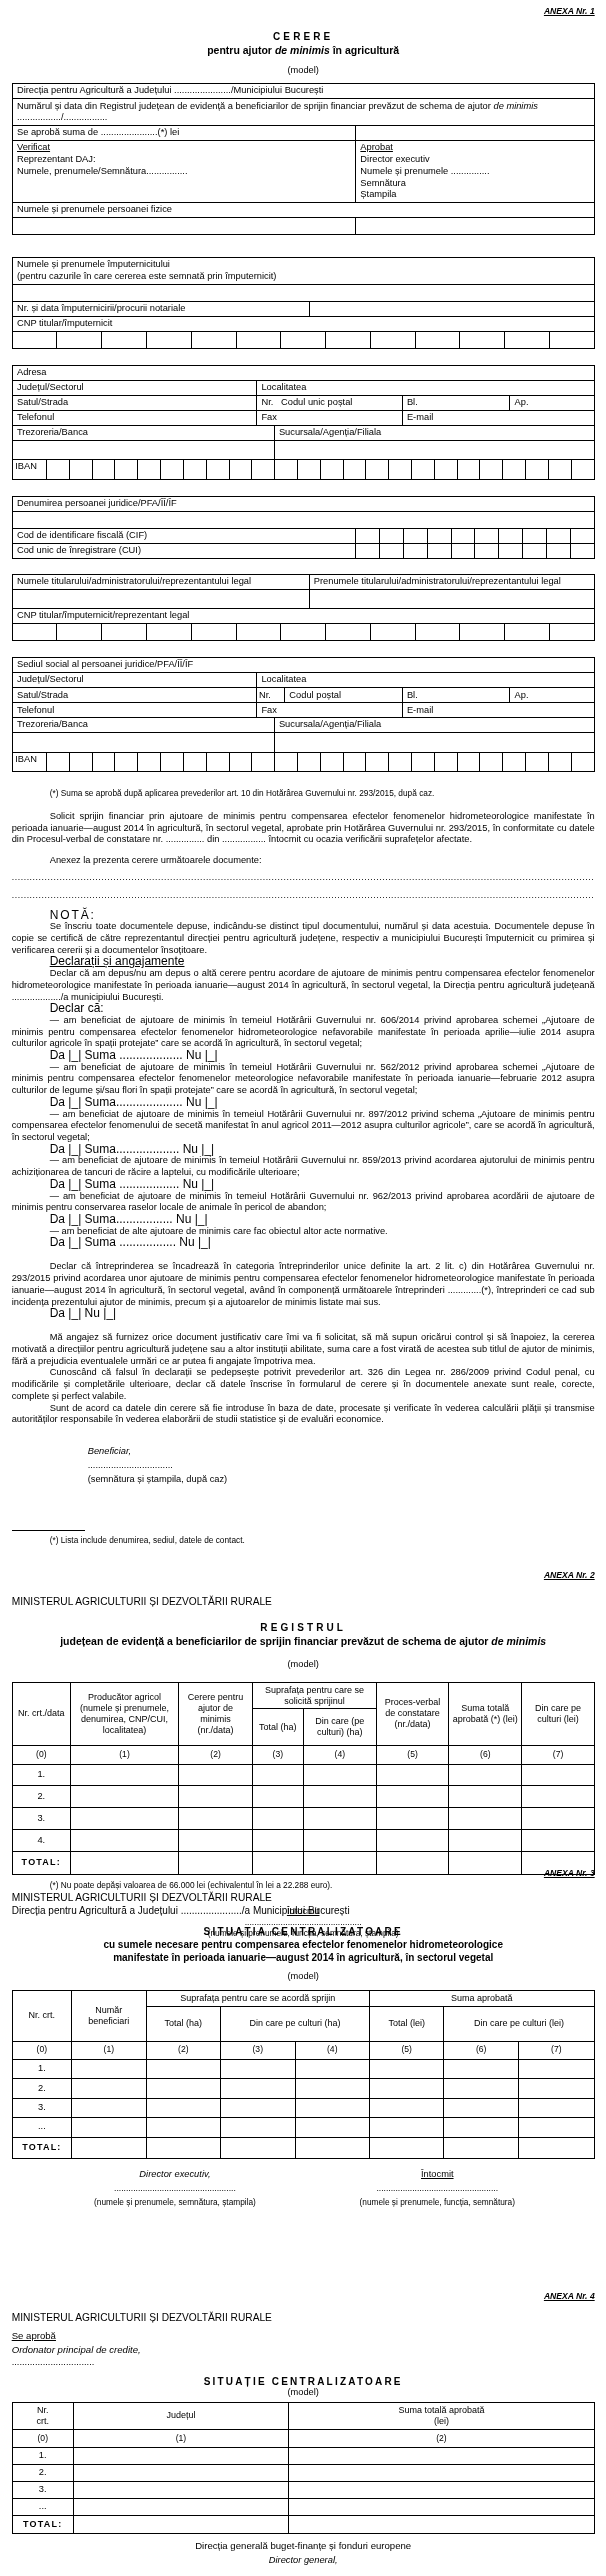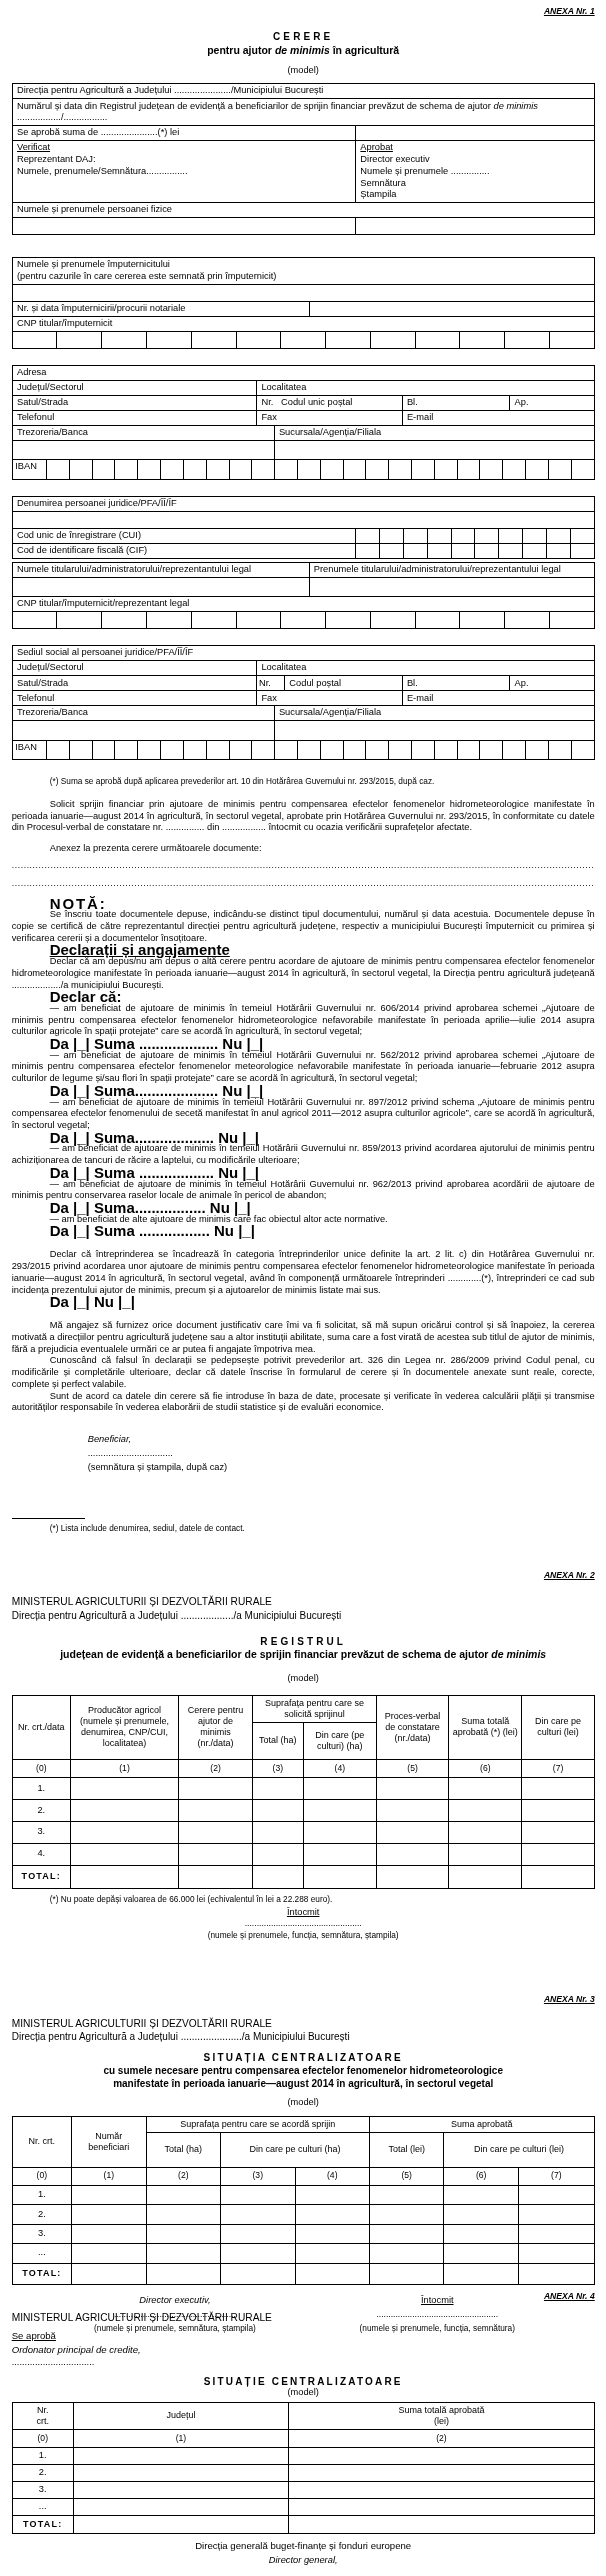--- a/index.html
+++ b/index.html
@@ -1,21 +1,21 @@
 <!DOCTYPE html>
 <html style="font-size:10px"><head>
 <meta charset="utf-8">
 <style>
   html,body{margin:0;padding:0;}
   body{width:606px;height:2576px;position:relative;background:#fff;color:#000;
        font-family:"Liberation Sans",sans-serif;font-size:9.3px;}
   .sec{position:absolute;left:11.7px;width:583px;}
   #sec-a1{top:6.2px;}
   #sec-a2{top:1570px;}
-  #sec-a3{top:1994px;}
+  #sec-a3{top:1868px;}
   #sec-a4{top:2291px;}
   .tag{text-align:right;font-style:italic;font-weight:bold;text-decoration:underline;font-size:8.6px;}
   .center{text-align:center;}
   .t-main{font-size:10px;font-weight:bold;letter-spacing:3.1px;text-align:center;margin-top:15px;}
   .t-sub{font-size:10.5px;font-weight:bold;text-align:center;margin-top:1.9px;}
   .model{text-align:center;margin-top:8.6px;font-size:9.3px;}
   table{width:100%;border-collapse:collapse;table-layout:fixed;}
   td{border:1.2px solid #000;padding:1.2px 4.3px;font-size:9.3px;line-height:11.7px;vertical-align:top;
      overflow:hidden;word-wrap:break-word;}
   .join{margin-top:-1.2px;}
@@ -26,25 +26,25 @@
   tr.h92 td{height:57px;margin-left:19px;}
   .u{text-decoration:underline;}
   .it{font-style:italic;}
   .ministry{font-size:10.2px;margin-top:16px;}
   .directia{font-size:10px;margin-top:2.5px;}
   .hcell{text-align:center;vertical-align:middle;font-size:9px;line-height:11px;padding:1.9px 2.5px;}
   .idx td{text-align:center;font-size:8.6px;height:15px;vertical-align:middle;padding:1.2px;}
   .rowlbl{text-align:center;vertical-align:middle;font-size:9.3px;}
   .totlbl{text-align:center;vertical-align:middle;font-weight:bold;letter-spacing:1.2px;font-size:9px;}
   p{margin:0;text-align:justify;text-indent:38px;line-height:11.7px;font-size:9.3px;}
-  .line{ text-indent:38px;line-height:11.7px;font-size:15px;font-weight:bold;}
+  .line{ text-indent:38px;line-height:11.7px;font-size:12px;}
   .fn{font-size:8.3px;padding-left:38px;line-height:10.5px;}
   .dotsline{white-space:nowrap;overflow:hidden;line-height:12.4px;letter-spacing:0.6px;font-size:8.6px;}
   .gap8{margin-top:5px;}.gap14{margin-top:8.6px;}.gap20{margin-top:12.4px;}
-  .gap24{margin-top:3px;}.gap26{margin-top:16px;}.gap36{margin-top:22px;}
+  .gap24{margin-top:15px;}.gap26{margin-top:16px;}.gap36{margin-top:22px;}
   .signblock{margin-left:76px;margin-top:18.5px;line-height:14px;}
   .fnrule{width:73px;border-top:1.2px solid #000;margin-top:44px;margin-bottom:3.7px;}
   .sig2{display:flex;justify-content:center;margin-top:8px;}
   .sig2 > div{text-align:center;line-height:15px;}
   .sig2 .left{width:46%;}
   .sig2 .right{width:44%;}
   .signote{font-size:8.3px;}
   .a4head{margin-top:2.5px;}
   .footerblk{text-align:center;margin-top:5px;line-height:14px;}
 </style>
@@ -235,34 +235,34 @@
         <col style="width:4.1%">
       </colgroup>
     <tbody>
         <tr>
           <td colspan="11">Denumirea persoanei juridice/PFA/ÎÎ/ÎF</td>
         </tr>
     <tr class="h22">
           <td colspan="11"></td>
         </tr>
     <tr class="h18">
+          <td>Cod de identificare fiscală (CIF)</td>
+          <td></td>
+          <td></td>
+          <td></td>
+          <td></td>
+          <td></td>
+          <td></td>
+          <td></td>
+          <td></td>
+          <td></td>
+          <td></td>
+        </tr>
+    <tr class="h18">
           <td>Cod unic de înregistrare (CUI)</td>
-          <td></td>
-          <td></td>
-          <td></td>
-          <td></td>
-          <td></td>
-          <td></td>
-          <td></td>
-          <td></td>
-          <td></td>
-          <td></td>
-        </tr>
-    <tr class="h18">
-          <td>Cod de identificare fiscală (CIF)</td>
           <td></td>
           <td></td>
           <td></td>
           <td></td>
           <td></td>
           <td></td>
           <td></td>
           <td></td>
           <td></td>
           <td></td>
@@ -427,21 +427,20 @@
     <div>(semnătura și ștampila, după caz)</div>
   </div>
 
   <div class="fnrule"></div>
   <div class="fn">(*) Lista include denumirea, sediul, datele de contact.</div>
 </div>
 
 <div class="sec" id="sec-a2">
   <div class="tag">ANEXA Nr. 2</div>
   <div class="ministry">MINISTERUL AGRICULTURII ȘI DEZVOLTĂRII RURALE</div>
-  <div class="directia">Direcția pentru Agricultură a Județului .................../a Municipiului București</div>
   <div class="t-main">REGISTRUL</div>
   <div class="t-sub"><span>județean de evidență a beneficiarilor de sprijin financiar prevăzut de schema de ajutor </span><i>de minimis</i></div>
   <div class="model gap20">(model)</div>
 
   <table class="gap20">
     <colgroup>
         <col style="width:10%">
         <col style="width:18.6%">
         <col style="width:12.7%">
         <col style="width:8.7%">

